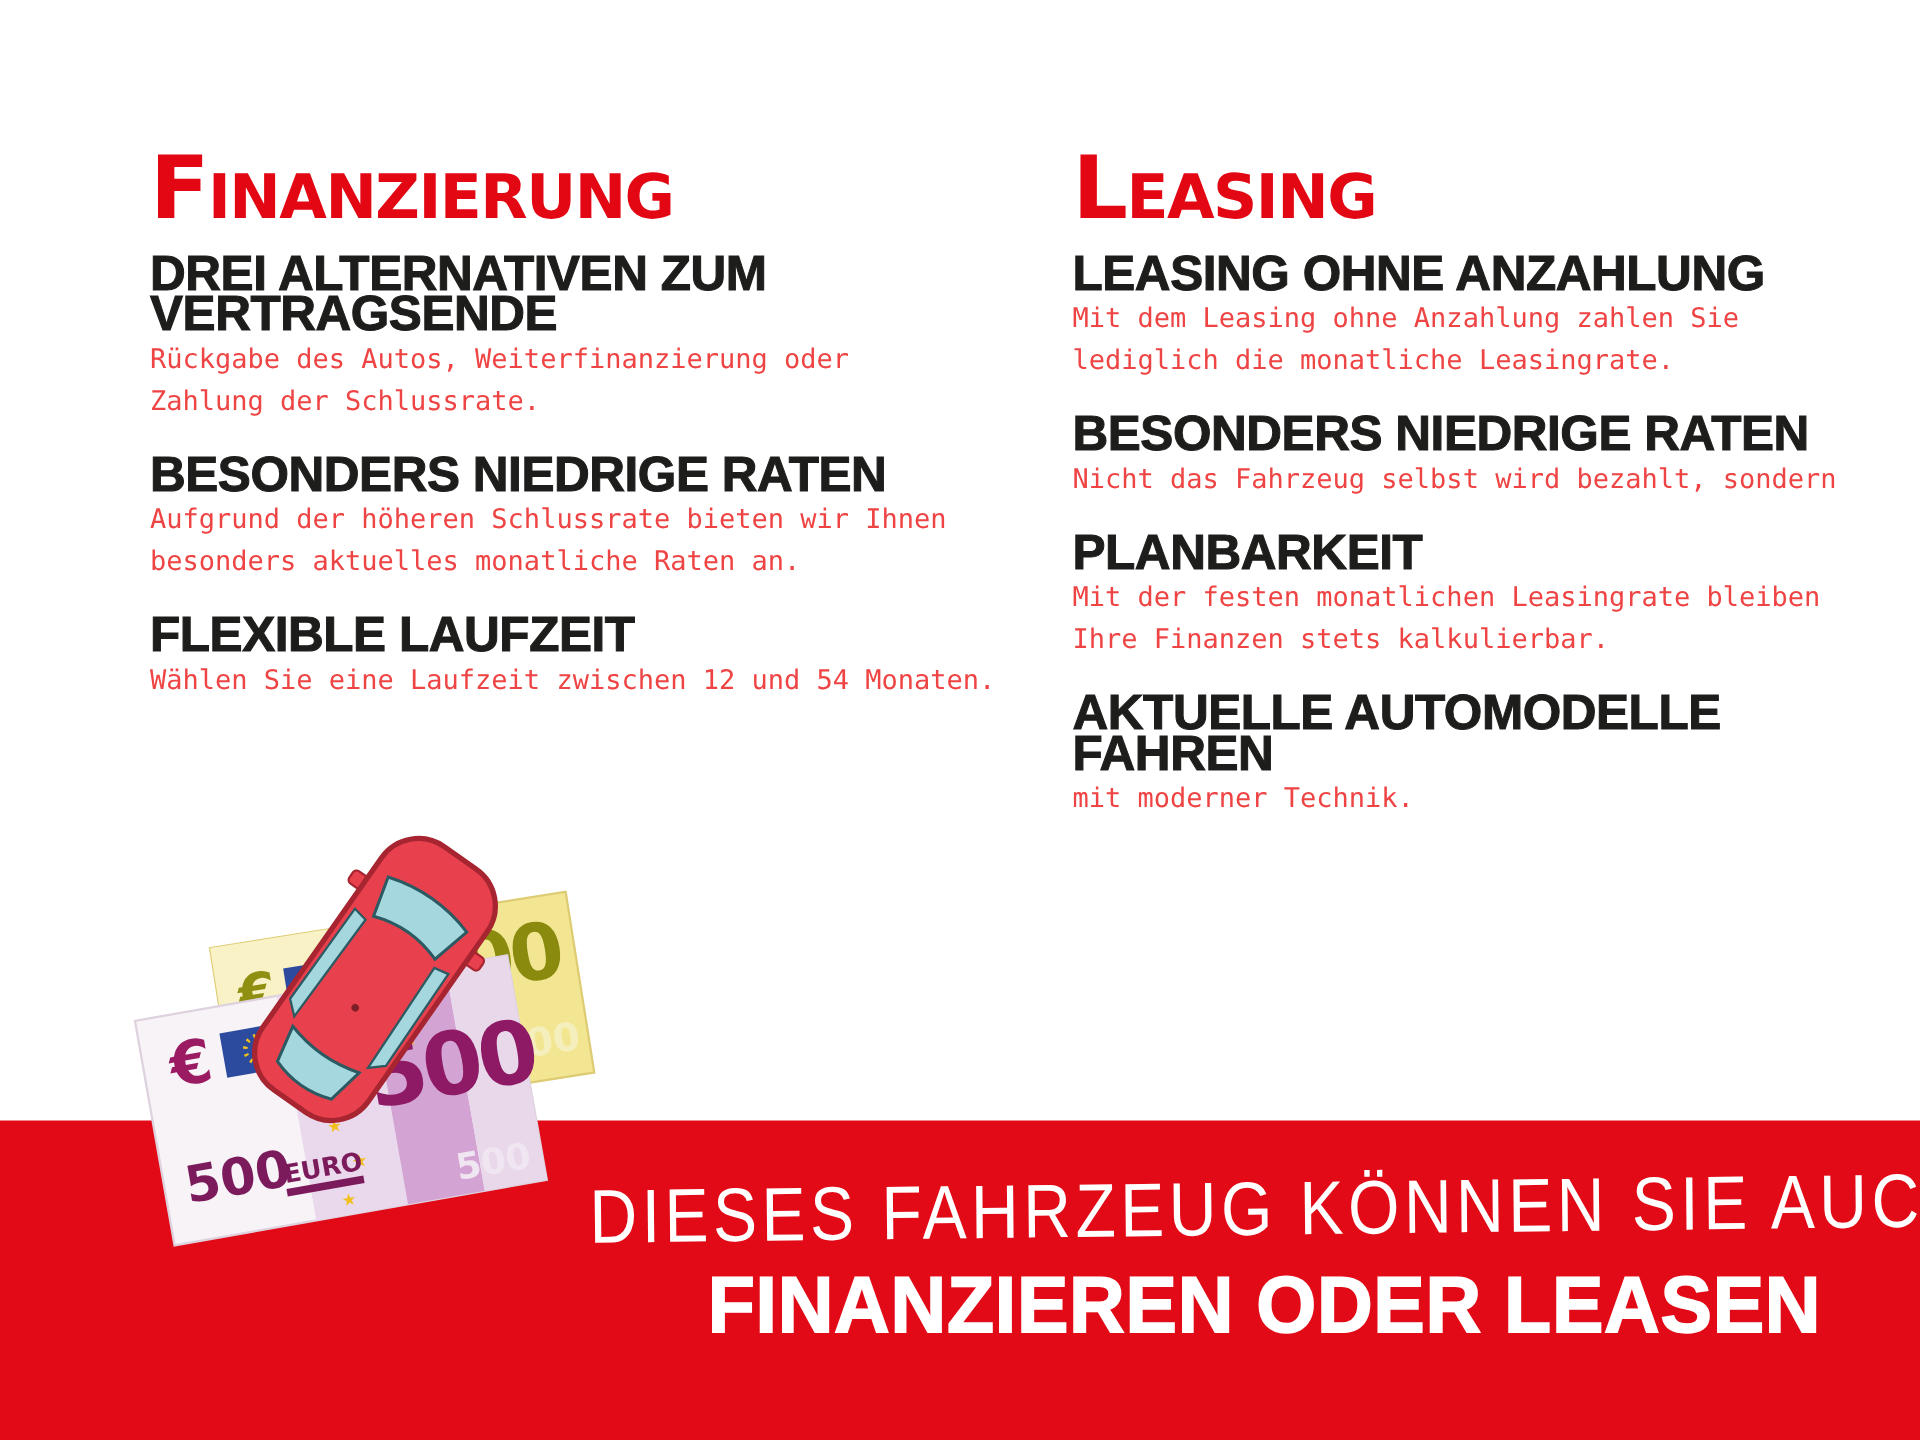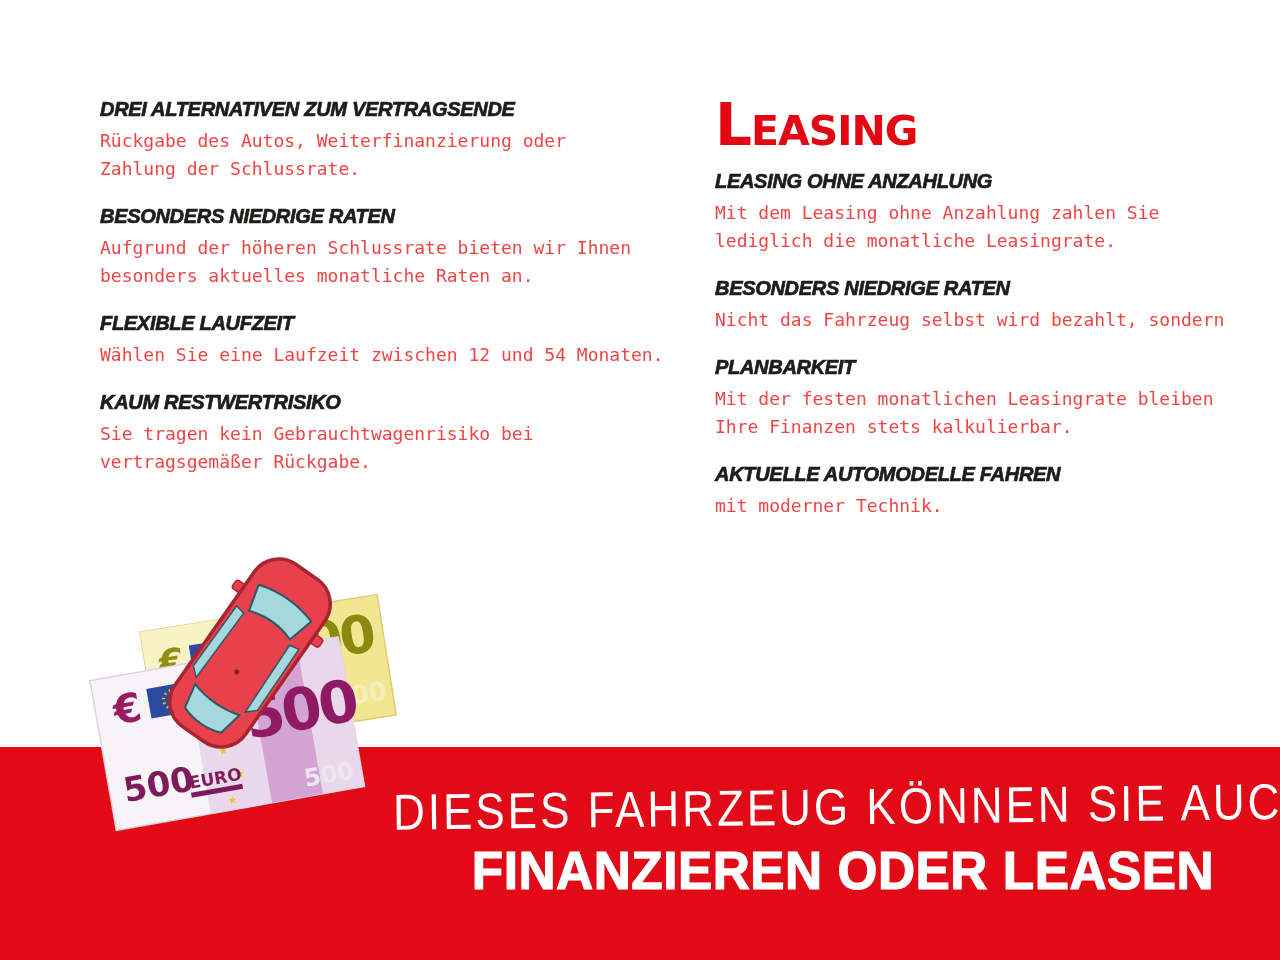--- a/index.html
+++ b/index.html
@@ -17,27 +17,26 @@
     font-variant:small-caps;
     font-weight:700;
     font-size:58px; line-height:58px;
     color:#e30613;
     letter-spacing:-1px;
     margin-bottom:14px;
   }
   .section { margin-bottom:20px; }
   .section h2 {
     font-family:"Liberation Sans", sans-serif;
-    font-size:20px; line-height:27px;
+    font-size:33px; line-height:27px;
     font-weight:700;
     -webkit-text-stroke:0.7px #1d1d1b;
     color:#1d1d1b;
     letter-spacing:-0.3px;
     margin-bottom:4px;
-    font-style:italic;
   }
   .section p {
     font-family:"DejaVu Sans Mono", monospace;
     font-size:18px; line-height:28px;
     color:#ef4444;
   }
   .redband {
     position:absolute; left:0; top:747px; width:1280px; height:213px;
     background:#e20a16;
   }
@@ -69,43 +68,39 @@
   }
 </style>
 </head>
 <body>
 
 <div class="page">
 
   <div class="content">
 
     <section class="col-left">
+      <h1 class="col-title">Finanzierung</h1>
 
       <div class="section">
         <h2>DREI ALTERNATIVEN ZUM VERTRAGSENDE</h2>
         <p>Rückgabe des Autos, Weiterfinanzierung oder</p>
         <p>Zahlung der Schlussrate.</p>
       </div>
 
       <div class="section">
         <h2>BESONDERS NIEDRIGE RATEN</h2>
         <p>Aufgrund der höheren Schlussrate bieten wir Ihnen</p>
         <p>besonders aktuelles monatliche Raten an.</p>
       </div>
 
       <div class="section">
         <h2>FLEXIBLE LAUFZEIT</h2>
         <p>Wählen Sie eine Laufzeit zwischen 12 und 54 Monaten.</p>
       </div>
 
-      <div class="section">
-        <h2>KAUM RESTWERTRISIKO</h2>
-        <p>Sie tragen kein Gebrauchtwagenrisiko bei</p>
-        <p>vertragsgemäßer Rückgabe.</p>
-      </div>
     </section>
 
     <section class="col-right">
       <h1 class="col-title">Leasing</h1>
 
       <div class="section">
         <h2>LEASING OHNE ANZAHLUNG</h2>
         <p>Mit dem Leasing ohne Anzahlung zahlen Sie</p>
         <p>lediglich die monatliche Leasingrate.</p>
       </div>

